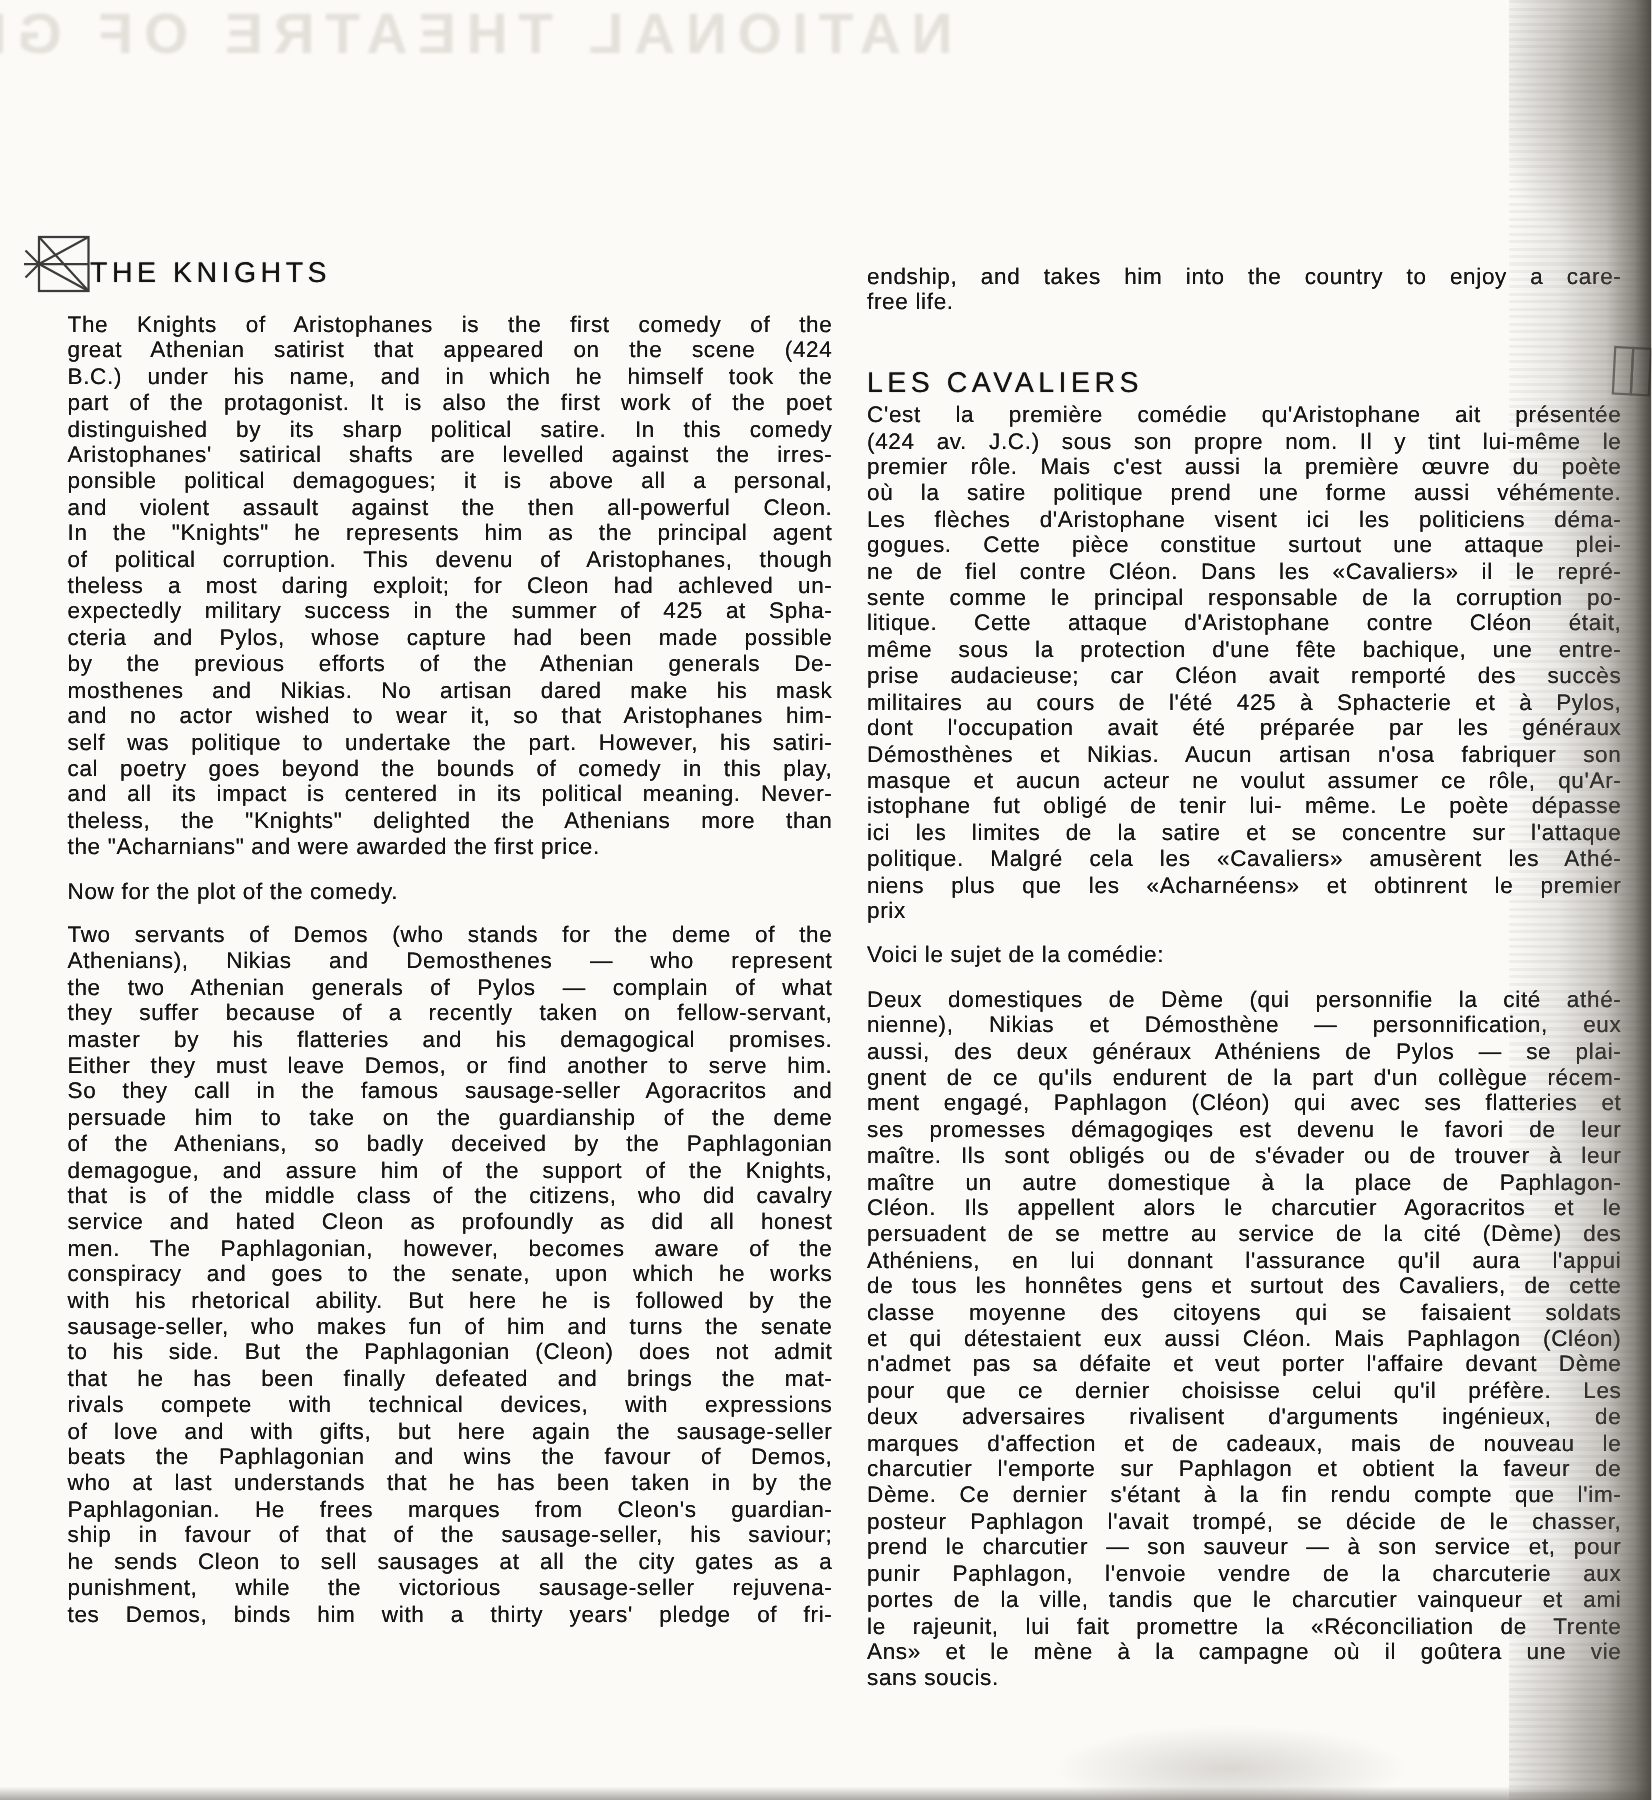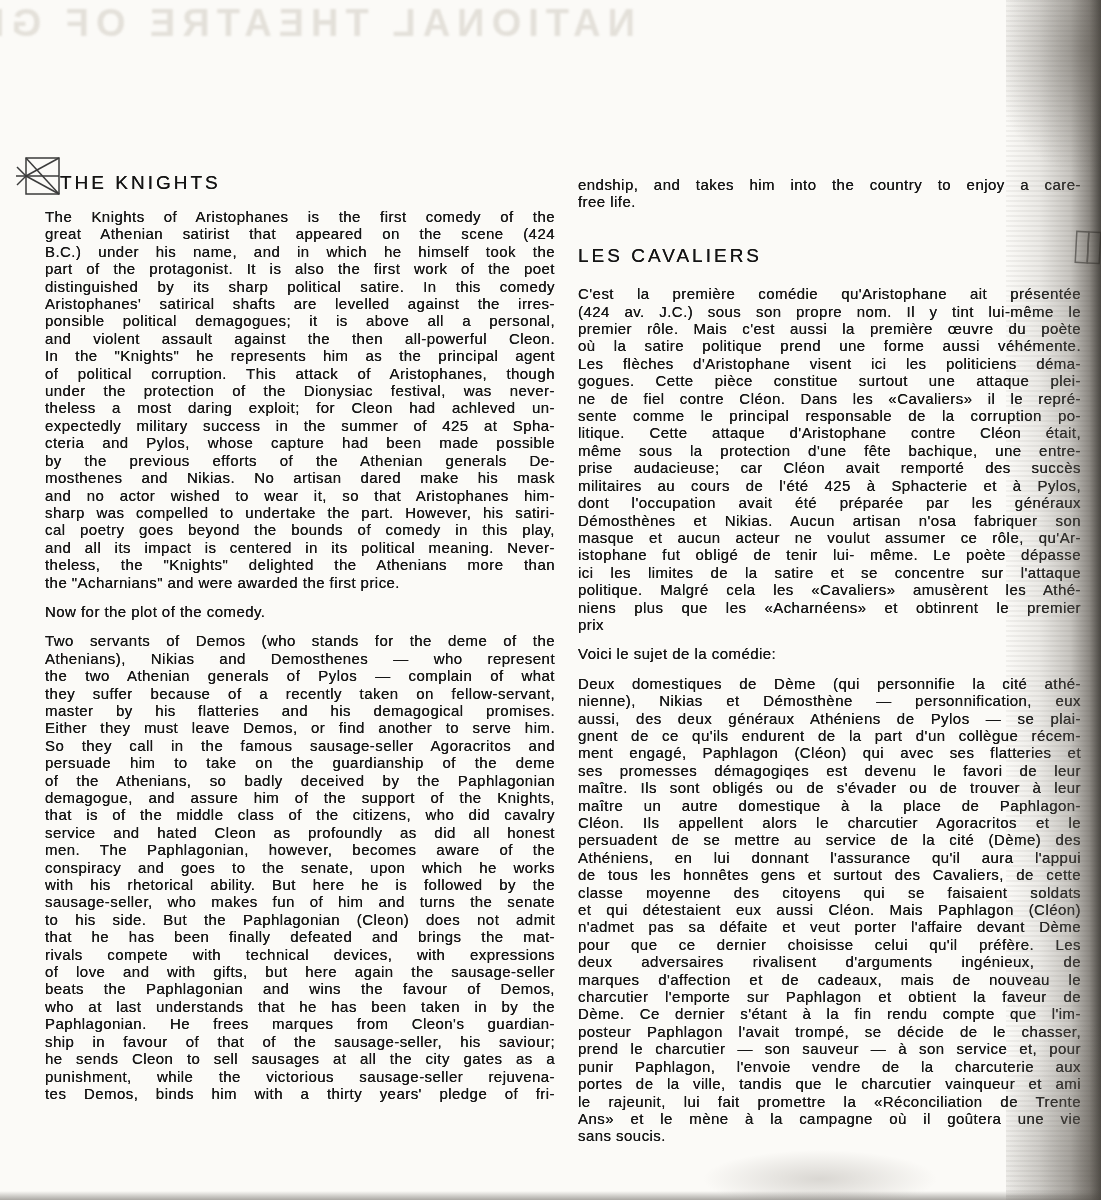--- a/index.html
+++ b/index.html
@@ -27,21 +27,21 @@
     font-size:19px;font-weight:400;letter-spacing:3px;
     margin:0;color:#141414;
     text-shadow:0 0 .5px currentColor;
   }
   .head-en{position:absolute;left:60px;top:172px;}
   .col{position:absolute;font-size:15px;line-height:17.4px;letter-spacing:.45px;}
   .col-left{left:45px;top:208px;width:510px;}
   .col-right{left:578px;top:176px;width:503px;}
   .para{text-shadow:0 0 .4px currentColor;}
   .para + .para{margin-top:12px;}
-  .head-fr{margin-top:36px;margin-bottom:21px;}
+  .head-fr{margin-top:36px;margin-bottom:4px;}
   .jline{text-align:justify;text-align-last:justify;text-justify:inter-word;}
   .jline-end{text-align-last:left;}
   
   .edge-band{
     position:absolute;top:0;right:0;width:95px;height:100%;
     background:
       linear-gradient(to right,
         rgba(130,125,117,0) 0%,
         rgba(130,125,117,.14) 35%,
         rgba(112,107,99,.38) 68%,
@@ -92,29 +92,28 @@
     <div class="para">
         <div class="jline">The Knights of Aristophanes is the first comedy of the</div>
         <div class="jline">great Athenian satirist that appeared on the scene (424</div>
         <div class="jline">B.C.) under his name, and in which he himself took the</div>
         <div class="jline">part of the protagonist. It is also the first work of the poet</div>
         <div class="jline">distinguished by its sharp political satire. In this comedy</div>
         <div class="jline">Aristophanes' satirical shafts are levelled against the irres-</div>
         <div class="jline">ponsible political demagogues; it is above all a personal,</div>
         <div class="jline">and violent assault against the then all-powerful Cleon.</div>
         <div class="jline">In the "Knights" he represents him as the principal agent</div>
-        <div class="jline">of political corruption. This attack of Aristophanes, though</div>
-        <div class="jline">under the protection of the Dionysiac festival, was never-</div>
+        <div class="jline">of political corruption. This devenu of Aristophanes, though</div>
         <div class="jline">theless a most daring exploit; for Cleon had achleved un-</div>
         <div class="jline">expectedly military success in the summer of 425 at Spha-</div>
         <div class="jline">cteria and Pylos, whose capture had been made possible</div>
         <div class="jline">by the previous efforts of the Athenian generals De-</div>
         <div class="jline">mosthenes and Nikias. No artisan dared make his mask</div>
         <div class="jline">and no actor wished to wear it, so that Aristophanes him-</div>
-        <div class="jline">sharp was compelled to undertake the part. However, his satiri-</div>
+        <div class="jline">self was politique to undertake the part. However, his satiri-</div>
         <div class="jline">cal poetry goes beyond the bounds of comedy in this play,</div>
         <div class="jline">and all its impact is centered in its political meaning. Never-</div>
         <div class="jline">theless, the "Knights" delighted the Athenians more than</div>
         <div class="jline jline-end">the "Acharnians" and were awarded the first price.</div>
       </div>
     <div class="para">
         <div class="jline jline-end">Now for the plot of the comedy.</div>
       </div>
     <div class="para">
         <div class="jline">Two servants of Demos (who stands for the deme of the</div>

